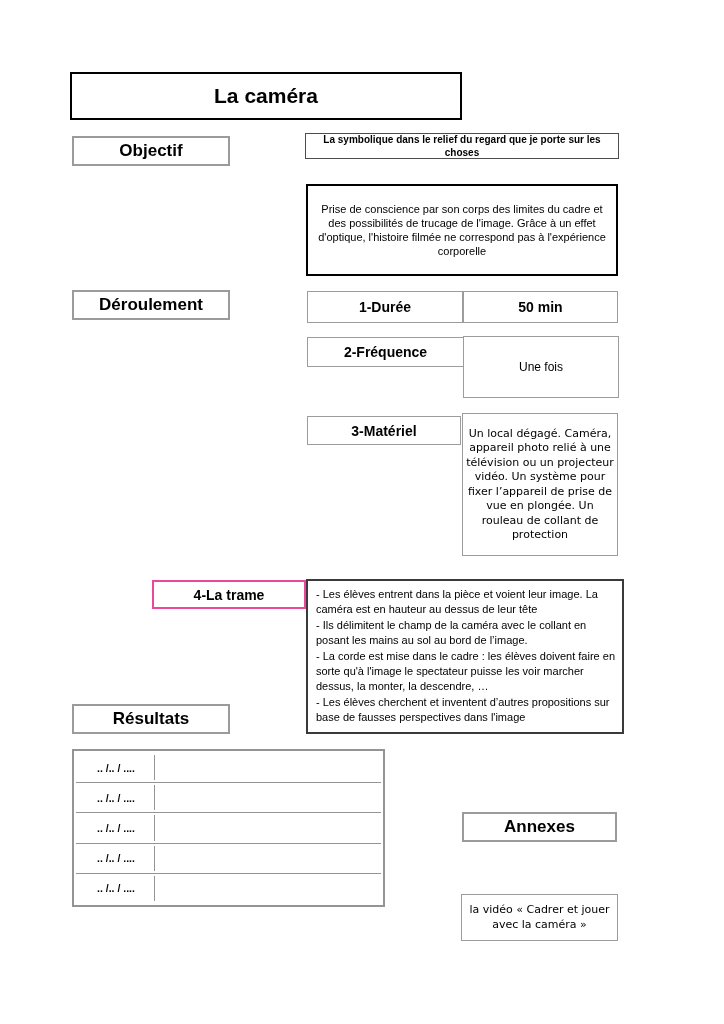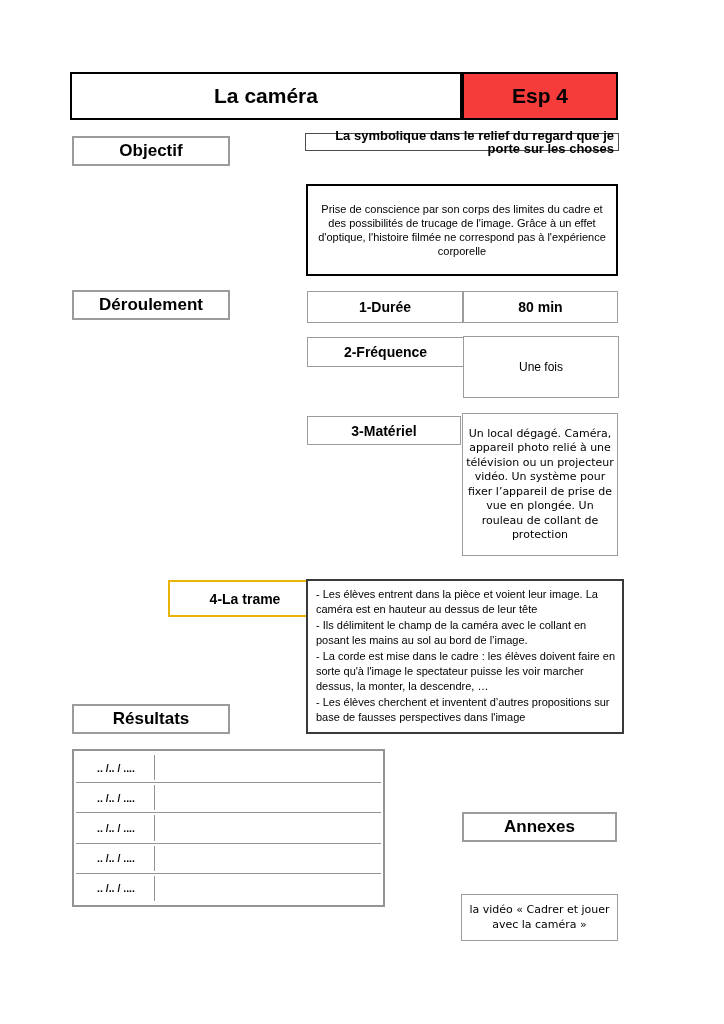--- a/index.html
+++ b/index.html
@@ -34,25 +34,24 @@
     font-weight: bold; font-size: 17px;
     background: #fff;
   }
   .lbl-objectif   { left: 68px;  top: 132px; width: 158px; height: 30px; }
   .lbl-deroulement{ left: 68px;  top: 286px; width: 158px; height: 30px; }
   .lbl-resultats  { left: 68px;  top: 700px; width: 158px; height: 30px; }
   .lbl-annexes    { left: 458px; top: 808px; width: 155px; height: 30px; }
 
   
   .symbolique-box {
-    left: 301px; top: 129px; width: 314px; height: 18px;
+    left: 301px; top: 129px; width: 314px; height: 26px;
     border: 1px solid #4d4d4d;
-    font-weight: bold; font-size: 13px; line-height: 13px;
+    font-weight: bold; font-size: 10px; line-height: 13px;
     padding: 2px 4px;
-    text-align: right;
   }
   .prise-box {
     left: 302px; top: 180px; width: 312px; height: 92px;
     border: 2px solid #000;
     font-size: 11px; line-height: 14px;
     padding: 4px 6px;
   }
   .thin-box { border: 1.5px solid #9c9c9c; background: #fff; }
   .num-label { font-weight: bold; font-size: 14px; }
   .duree-label    { left: 303px; top: 287px; width: 156px; height: 32px; }
@@ -62,22 +61,22 @@
   .materiel-label { left: 303px; top: 412px; width: 154px; height: 29px; }
   .materiel-value {
     left: 458px; top: 409px; width: 156px; height: 143px;
     font-family: "DejaVu Sans", sans-serif;
     font-size: 11px; line-height: 14.5px;
     padding: 4px 2px;
   }
 
   
   .trame-label {
-    left: 164px; top: 576px; width: 154px; height: 37px;
-    border: 2px solid #eab308;
+    left: 148px; top: 576px; width: 154px; height: 29px;
+    border: 2px solid #ec4899;
     font-weight: bold; font-size: 14px;
     background: #fff;
   }
   .trame-value {
     left: 302px; top: 575px; width: 318px; height: 155px;
     border: 2px solid #3a3a3a;
     font-size: 11px; line-height: 15.4px;
     padding: 6px 6px 2px 8px;
     white-space: pre-line;
     background: #fff;
@@ -107,30 +106,29 @@
     font-size: 11px; line-height: 14.5px;
     padding: 1px 4px;
   }
 </style>
 </head>
 <body>
 
 <div class="page">
 
   <div class="abs center title-box">La caméra</div>
-  <div class="abs center badge-box" id="badge" style="background: rgb(246, 59, 59);">Esp 4</div>
 
   <div class="abs center label-box lbl-objectif">Objectif</div>
   <div class="abs center symbolique-box">La symbolique dans le relief du regard que je porte sur les choses</div>
   <div class="abs center label-box lbl-deroulement">Déroulement</div>
 
   <div class="abs center prise-box">Prise de conscience par son  corps des limites du cadre et des possibilités de trucage de l'image. Grâce à un effet d'optique, l'histoire filmée ne correspond pas à l'expérience corporelle</div>
 
   <div class="abs center thin-box num-label duree-label">1-Durée</div>
-  <div class="abs center thin-box duree-value">80 min</div>
+  <div class="abs center thin-box duree-value">50 min</div>
 
   <div class="abs center thin-box num-label freq-label">2-Fréquence</div>
   <div class="abs center thin-box freq-value">Une fois</div>
 
   <div class="abs center thin-box num-label materiel-label">3-Matériel</div>
   <div class="abs center thin-box materiel-value">Un local dégagé. Caméra, appareil photo relié à une télévision ou un projecteur vidéo. Un système pour fixer l’appareil de prise de vue en plongée. Un rouleau de collant de protection</div>
 
   <div class="abs center trame-label">4-La trame</div>
   <div class="abs trame-value">- Les élèves entrent dans la pièce et voient leur image. La caméra est en hauteur au dessus de leur tête
 - Ils délimitent le champ de la caméra avec le collant en posant les mains au sol au bord de l’image.

